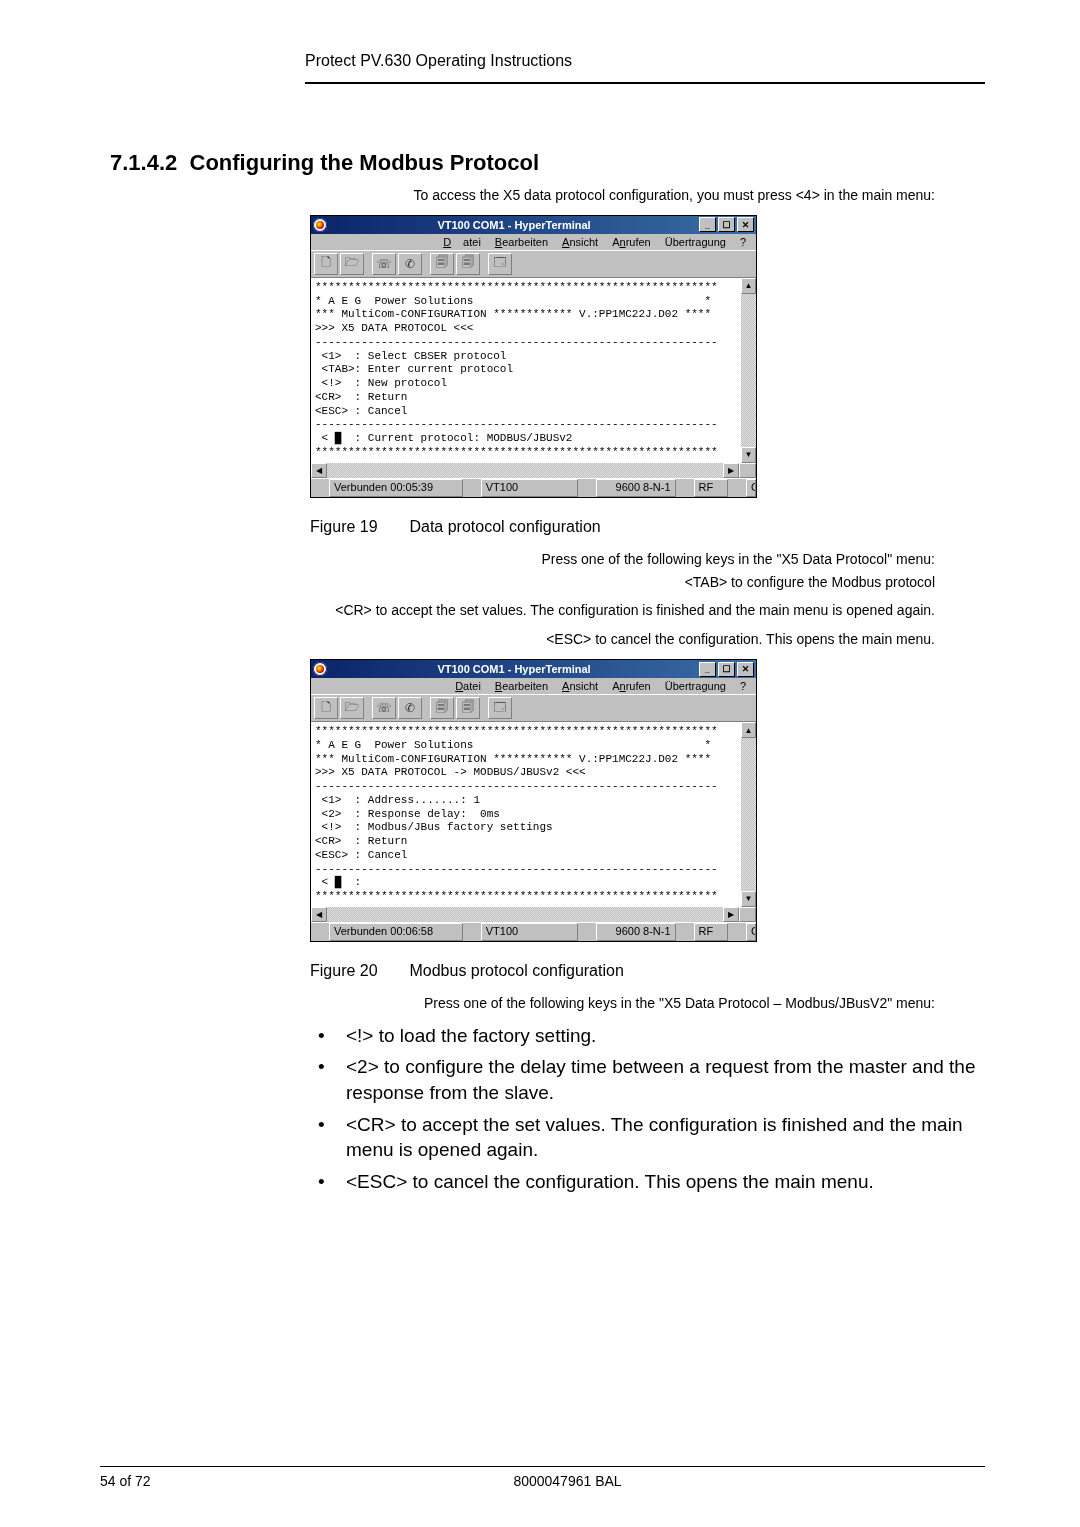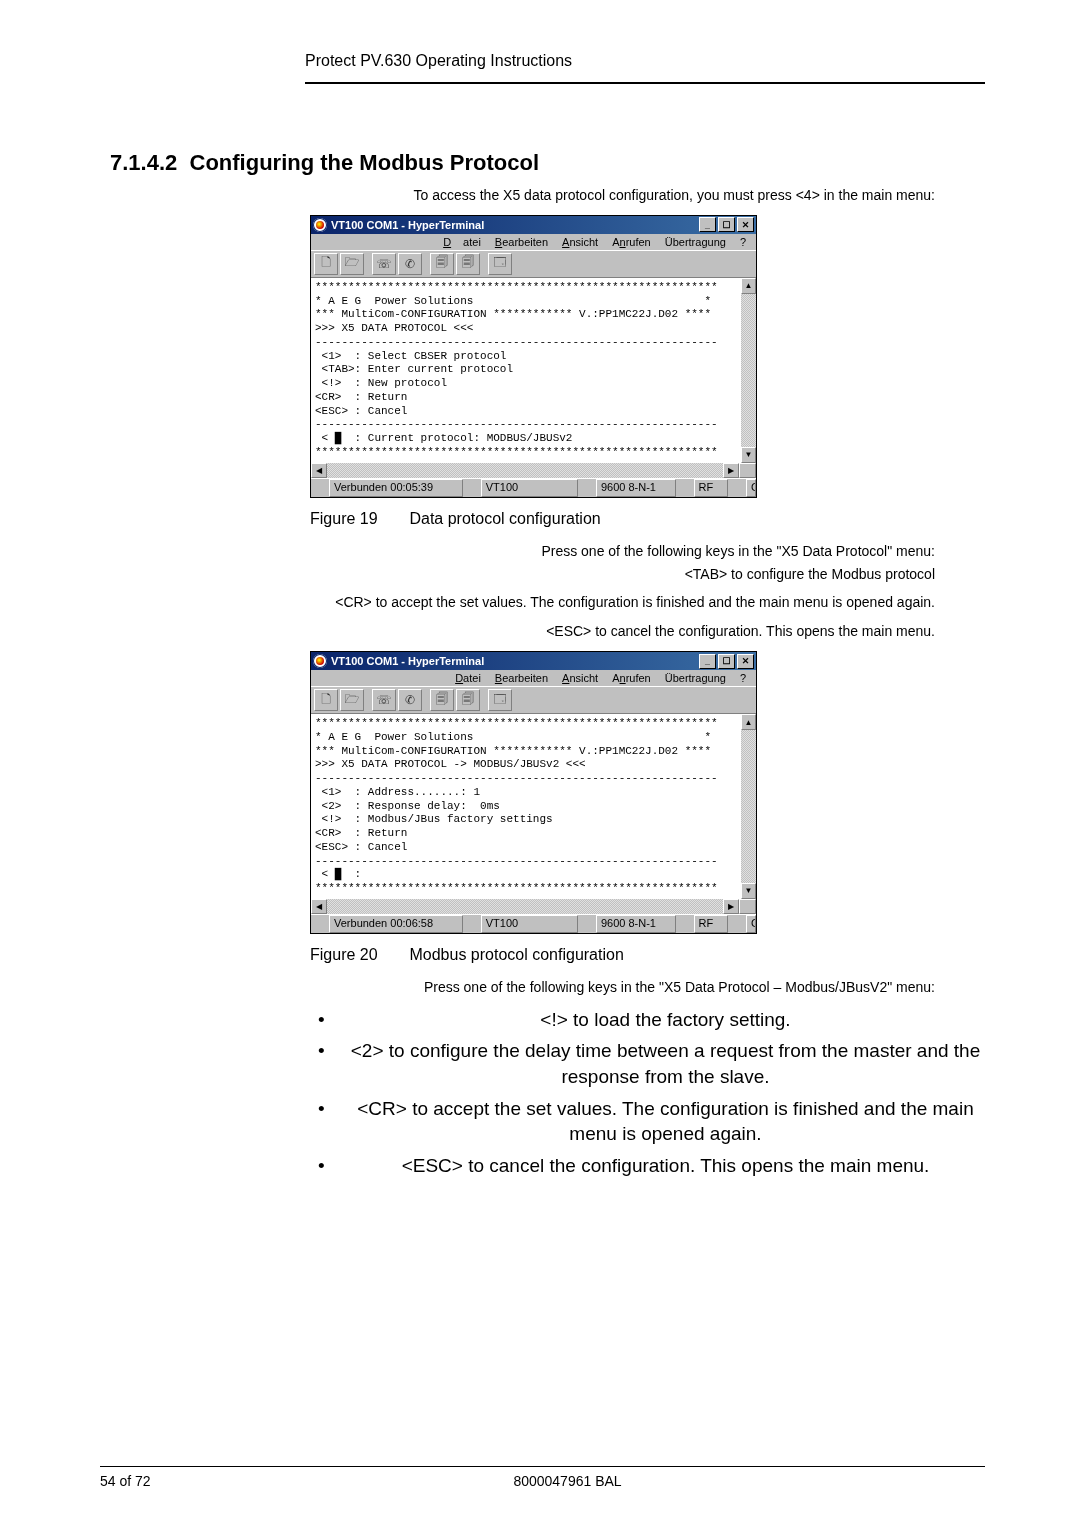--- a/index.html
+++ b/index.html
@@ -8,28 +8,28 @@
   .logo { position: absolute; left: 95px; top: 30px; width: 160px; }
   .logo .aeg { font-family: "Arial Black", Arial, sans-serif; font-weight: 900; font-size: 44px; color: #c00; letter-spacing: -2px; line-height: 1; }
   .logo .arc { position: absolute; left: -12px; top: -6px; width: 40px; height: 40px; }
   .logo .sub { font-family: "Arial Black", Arial, sans-serif; font-size: 13px; color: #000; font-weight: 900; letter-spacing: -0.3px; margin-top: -4px; }
   .header-line { position: absolute; left: 305px; right: 95px; top: 52px; border-bottom: 2px solid #000; }
   .header-text { font-size: 16px; padding-bottom: 12px; }
   .content { margin-top: 120px; }
   .section-title { font-weight: bold; font-size: 22px; margin-top: 20px; margin-left: 15px; }
   .body-text { font-size: 14px; line-height: 1.35; margin-left: 215px; margin-right: 50px; text-align: right; }
   .body-text p { margin: 10px 0; }
-  .caption { font-size: 16px; margin-left: 215px; margin-top: 12px; margin-bottom: 14px; }
+  .caption { font-size: 16px; margin-left: 215px; margin-top: 20px; margin-bottom: 14px; }
   .caption .figno { display: inline-block; width: 95px; }
-  ul.bullets { margin: 4px 0 0 215px; padding: 0; list-style: none; text-align: center; }
+  ul.bullets { margin: 4px 0 0 215px; padding: 0; list-style: none; }
   ul.bullets li { position: relative; padding-left: 36px; font-size: 19px; line-height: 1.35; margin: 6px 0; }
   ul.bullets li::before { content: "•"; position: absolute; left: 8px; top: 0; font-size: 19px; }
   
   .win { width: 445px; margin-left: 215px; border: 1px solid #000; background: #c0c0c0; font-family: Tahoma, sans-serif; font-size: 11px; }
-  .titlebar { display: flex; align-items: center; height: 18px; background: linear-gradient(to right, #0a246a, #3a6ea5); color: #fff; padding: 0 2px; }
+  .titlebar { display: flex; align-items: center; height: 18px; background: linear-gradient(to right, #0a246a, #3a6ea5); color: #fff; padding: 0 2px; text-align: center; }
   .titlebar .tico { width: 14px; height: 14px; background: #fff; border-radius: 50%; margin-right: 4px; position: relative; box-shadow: 0 0 0 1px #0a246a inset; }
   .titlebar .tico::before { content: ""; position: absolute; left: 3px; top: 3px; width: 8px; height: 8px; background: radial-gradient(circle at 40% 40%, #ff0, #c00 70%); border-radius: 50%; }
   .titlebar .ttxt { flex: 1; font-weight: bold; font-size: 11px; }
   .titlebar .tbtn { width: 15px; height: 13px; background: #c0c0c0; border: 1px solid #fff; border-right-color: #000; border-bottom-color: #000; margin-left: 2px; display: flex; align-items: center; justify-content: center; font-family: Arial; font-size: 9px; font-weight: bold; color: #000; }
   .menubar { display: flex; background: #c0c0c0; padding: 1px 4px; gap: 2px; font-size: 11px; justify-content: flex-end; }
   .menubar span { padding: 1px 6px; }
   .menubar span u { text-decoration: underline; }
   .toolbar { display: flex; background: #c0c0c0; padding: 2px 3px; border-top: 1px solid #fff; border-bottom: 1px solid #808080; gap: 2px; }
   .toolbar .sep { width: 4px; }
   .tbut { width: 22px; height: 20px; border: 1px solid #fff; border-right-color: #808080; border-bottom-color: #808080; display: flex; align-items: center; justify-content: center; font-size: 12px; color: #333; background: #c0c0c0; }
@@ -37,21 +37,21 @@
   .term { flex: 1; background: #fff; padding: 3px 4px; font-family: "Courier New", monospace; font-size: 11px; line-height: 1.25; white-space: pre; overflow: hidden; }
   .vscroll { width: 15px; background: #c0c0c0; display: flex; flex-direction: column; }
   .vscroll .arr { height: 14px; border: 1px solid #fff; border-right-color: #808080; border-bottom-color: #808080; display: flex; align-items: center; justify-content: center; font-size: 8px; }
   .vscroll .track { flex: 1; background: repeating-conic-gradient(#c0c0c0 0 25%, #e0e0e0 0 50%) 0 0/2px 2px; }
   .hscroll { height: 15px; background: #c0c0c0; display: flex; }
   .hscroll .arr { width: 14px; border: 1px solid #fff; border-right-color: #808080; border-bottom-color: #808080; display: flex; align-items: center; justify-content: center; font-size: 8px; }
   .hscroll .track { flex: 1; background: repeating-conic-gradient(#c0c0c0 0 25%, #e0e0e0 0 50%) 0 0/2px 2px; }
   .hscroll .grip { width: 15px; background: #c0c0c0; border: 1px solid #fff; border-right-color: #808080; border-bottom-color: #808080; }
   .statusbar { display: flex; background: #c0c0c0; border-top: 1px solid #fff; font-size: 11px; }
   .statusbar .cell { border: 1px solid #808080; border-top-color: #fff; border-left-color: #fff; padding: 1px 4px; height: 14px; overflow: hidden; margin-left: 18px; }
-  .statusbar .c1 { width: 142px; } .statusbar .c2 { width: 100px; } .statusbar .c3 { width: 80px; } .statusbar .c4 { width: 28px; } .statusbar .c5 { flex: 1; }
+  .statusbar .c1 { width: 142px; } .statusbar .c2 { width: 100px; } .statusbar .c3 { width: 80px; text-align: right; } .statusbar .c4 { width: 28px; } .statusbar .c5 { flex: 1; }
   
   .footer-line { position: absolute; left: 100px; right: 95px; bottom: 60px; border-top: 1px solid #000; }
   .footer { position: absolute; left: 100px; right: 95px; bottom: 38px; display: flex; font-size: 14px; }
   .footer .fl { width: 250px; }
   .footer .fc { flex: 1; text-align: center; }
   .footer .fr { width: 200px; text-align: right; }
 </style>
 </head>
 <body>
 

